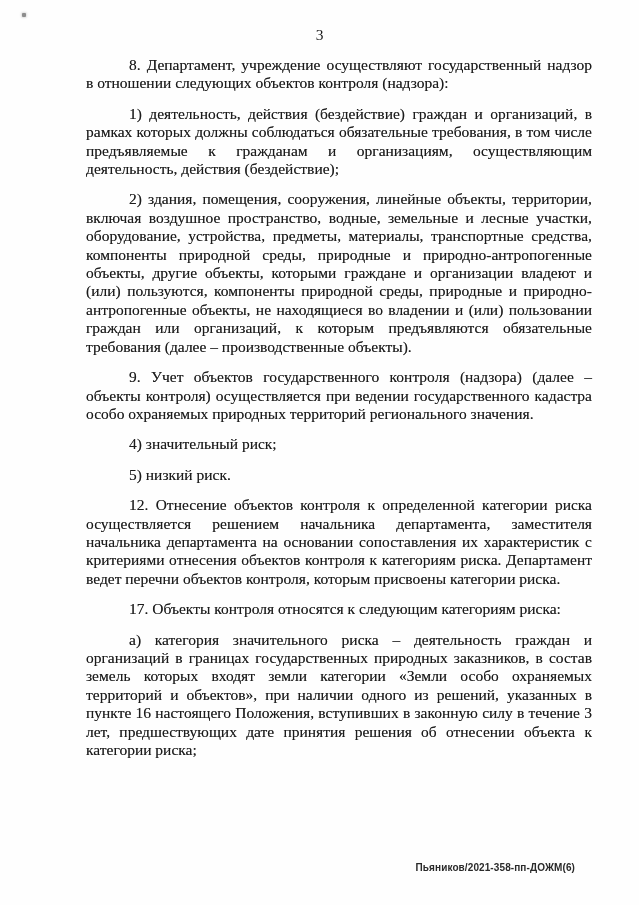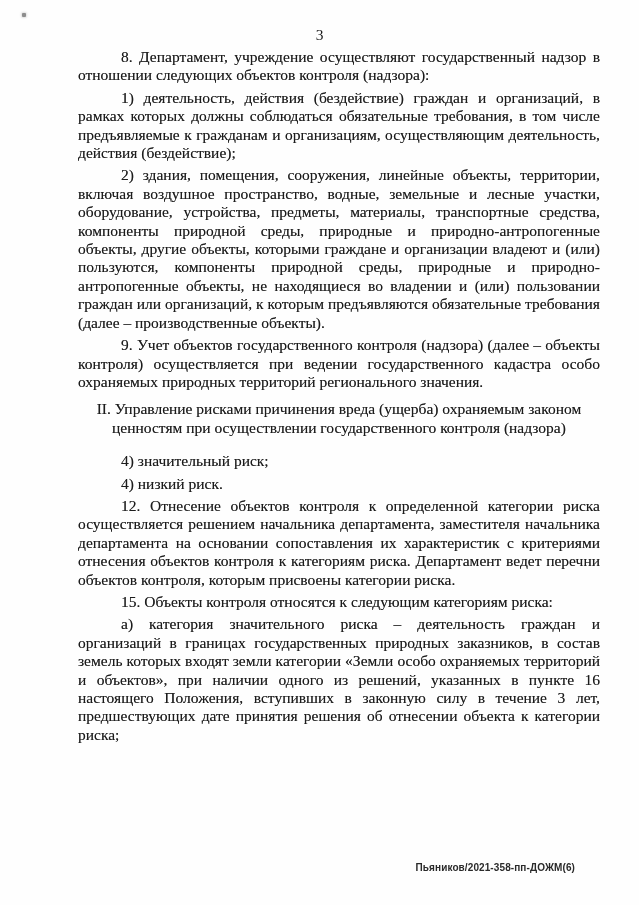--- a/index.html
+++ b/index.html
@@ -30,21 +30,21 @@
     position: absolute;
     top: 44px;
     left: 74px;
     width: 530px;
     font-size: 15.5px;
     line-height: 18.4px;
     text-align: justify;
     text-shadow: 0 0 0.4px rgba(20,20,20,0.55);
   }
   .para {
-    margin: 4px;
+    margin: 12px;
     text-indent: 43px;
     text-align: justify;
   }
   .heading {
     margin: 9px 0 15px 0;
     text-indent: 0;
     text-align: center;
   }
   .footer-code {
     position: absolute;
@@ -74,23 +74,22 @@
 
   <div class="speck"></div>
 
   <div class="page-number">3</div>
 
   <div class="content">
     <p class="para">8. Департамент, учреждение осуществляют государственный надзор в отношении следующих объектов контроля (надзора):</p>
     <p class="para">1) деятельность, действия (бездействие) граждан и организаций, в рамках которых должны соблюдаться обязательные требования, в том числе предъявляемые к гражданам и организациям, осуществляющим деятельность, действия (бездействие);</p>
     <p class="para">2) здания, помещения, сооружения, линейные объекты, территории, включая воздушное пространство, водные, земельные и лесные участки, оборудование, устройства, предметы, материалы, транспортные средства, компоненты природной среды, природные и природно-антропогенные объекты, другие объекты, которыми граждане и организации владеют и (или) пользуются, компоненты природной среды, природные и природно-антропогенные объекты, не находящиеся во владении и (или) пользовании граждан или организаций, к которым предъявляются обязательные требования (далее – производственные объекты).</p>
     <p class="para">9. Учет объектов государственного контроля (надзора) (далее – объекты контроля) осуществляется при ведении государственного кадастра особо охраняемых природных территорий регионального значения.</p>
-    <p class="para heading">II. Управление рисками причинения вреда (ущерба) охраняемым законом ценностям при осуществлении государственного контроля (надзора)</p>
     <p class="para">4) значительный риск;</p>
-    <p class="para">4) низкий риск.</p>
+    <p class="para">5) низкий риск.</p>
     <p class="para">12. Отнесение объектов контроля к определенной категории риска осуществляется решением начальника департамента, заместителя начальника департамента на основании сопоставления их характеристик с критериями отнесения объектов контроля к категориям риска. Департамент ведет перечни объектов контроля, которым присвоены категории риска.</p>
-    <p class="para">15. Объекты контроля относятся к следующим категориям риска:</p>
+    <p class="para">17. Объекты контроля относятся к следующим категориям риска:</p>
     <p class="para">а) категория значительного риска – деятельность граждан и организаций в границах государственных природных заказников, в состав земель которых входят земли категории «Земли особо охраняемых территорий и объектов», при наличии одного из решений, указанных в пункте 16 настоящего Положения, вступивших в законную силу в течение 3 лет, предшествующих дате принятия решения об отнесении объекта к категории риска;</p>
   </div>
 
   <div class="footer-code">Пьяников/2021-358-пп-ДОЖМ(6)</div>
 
 </div>
 
 </body></html>

